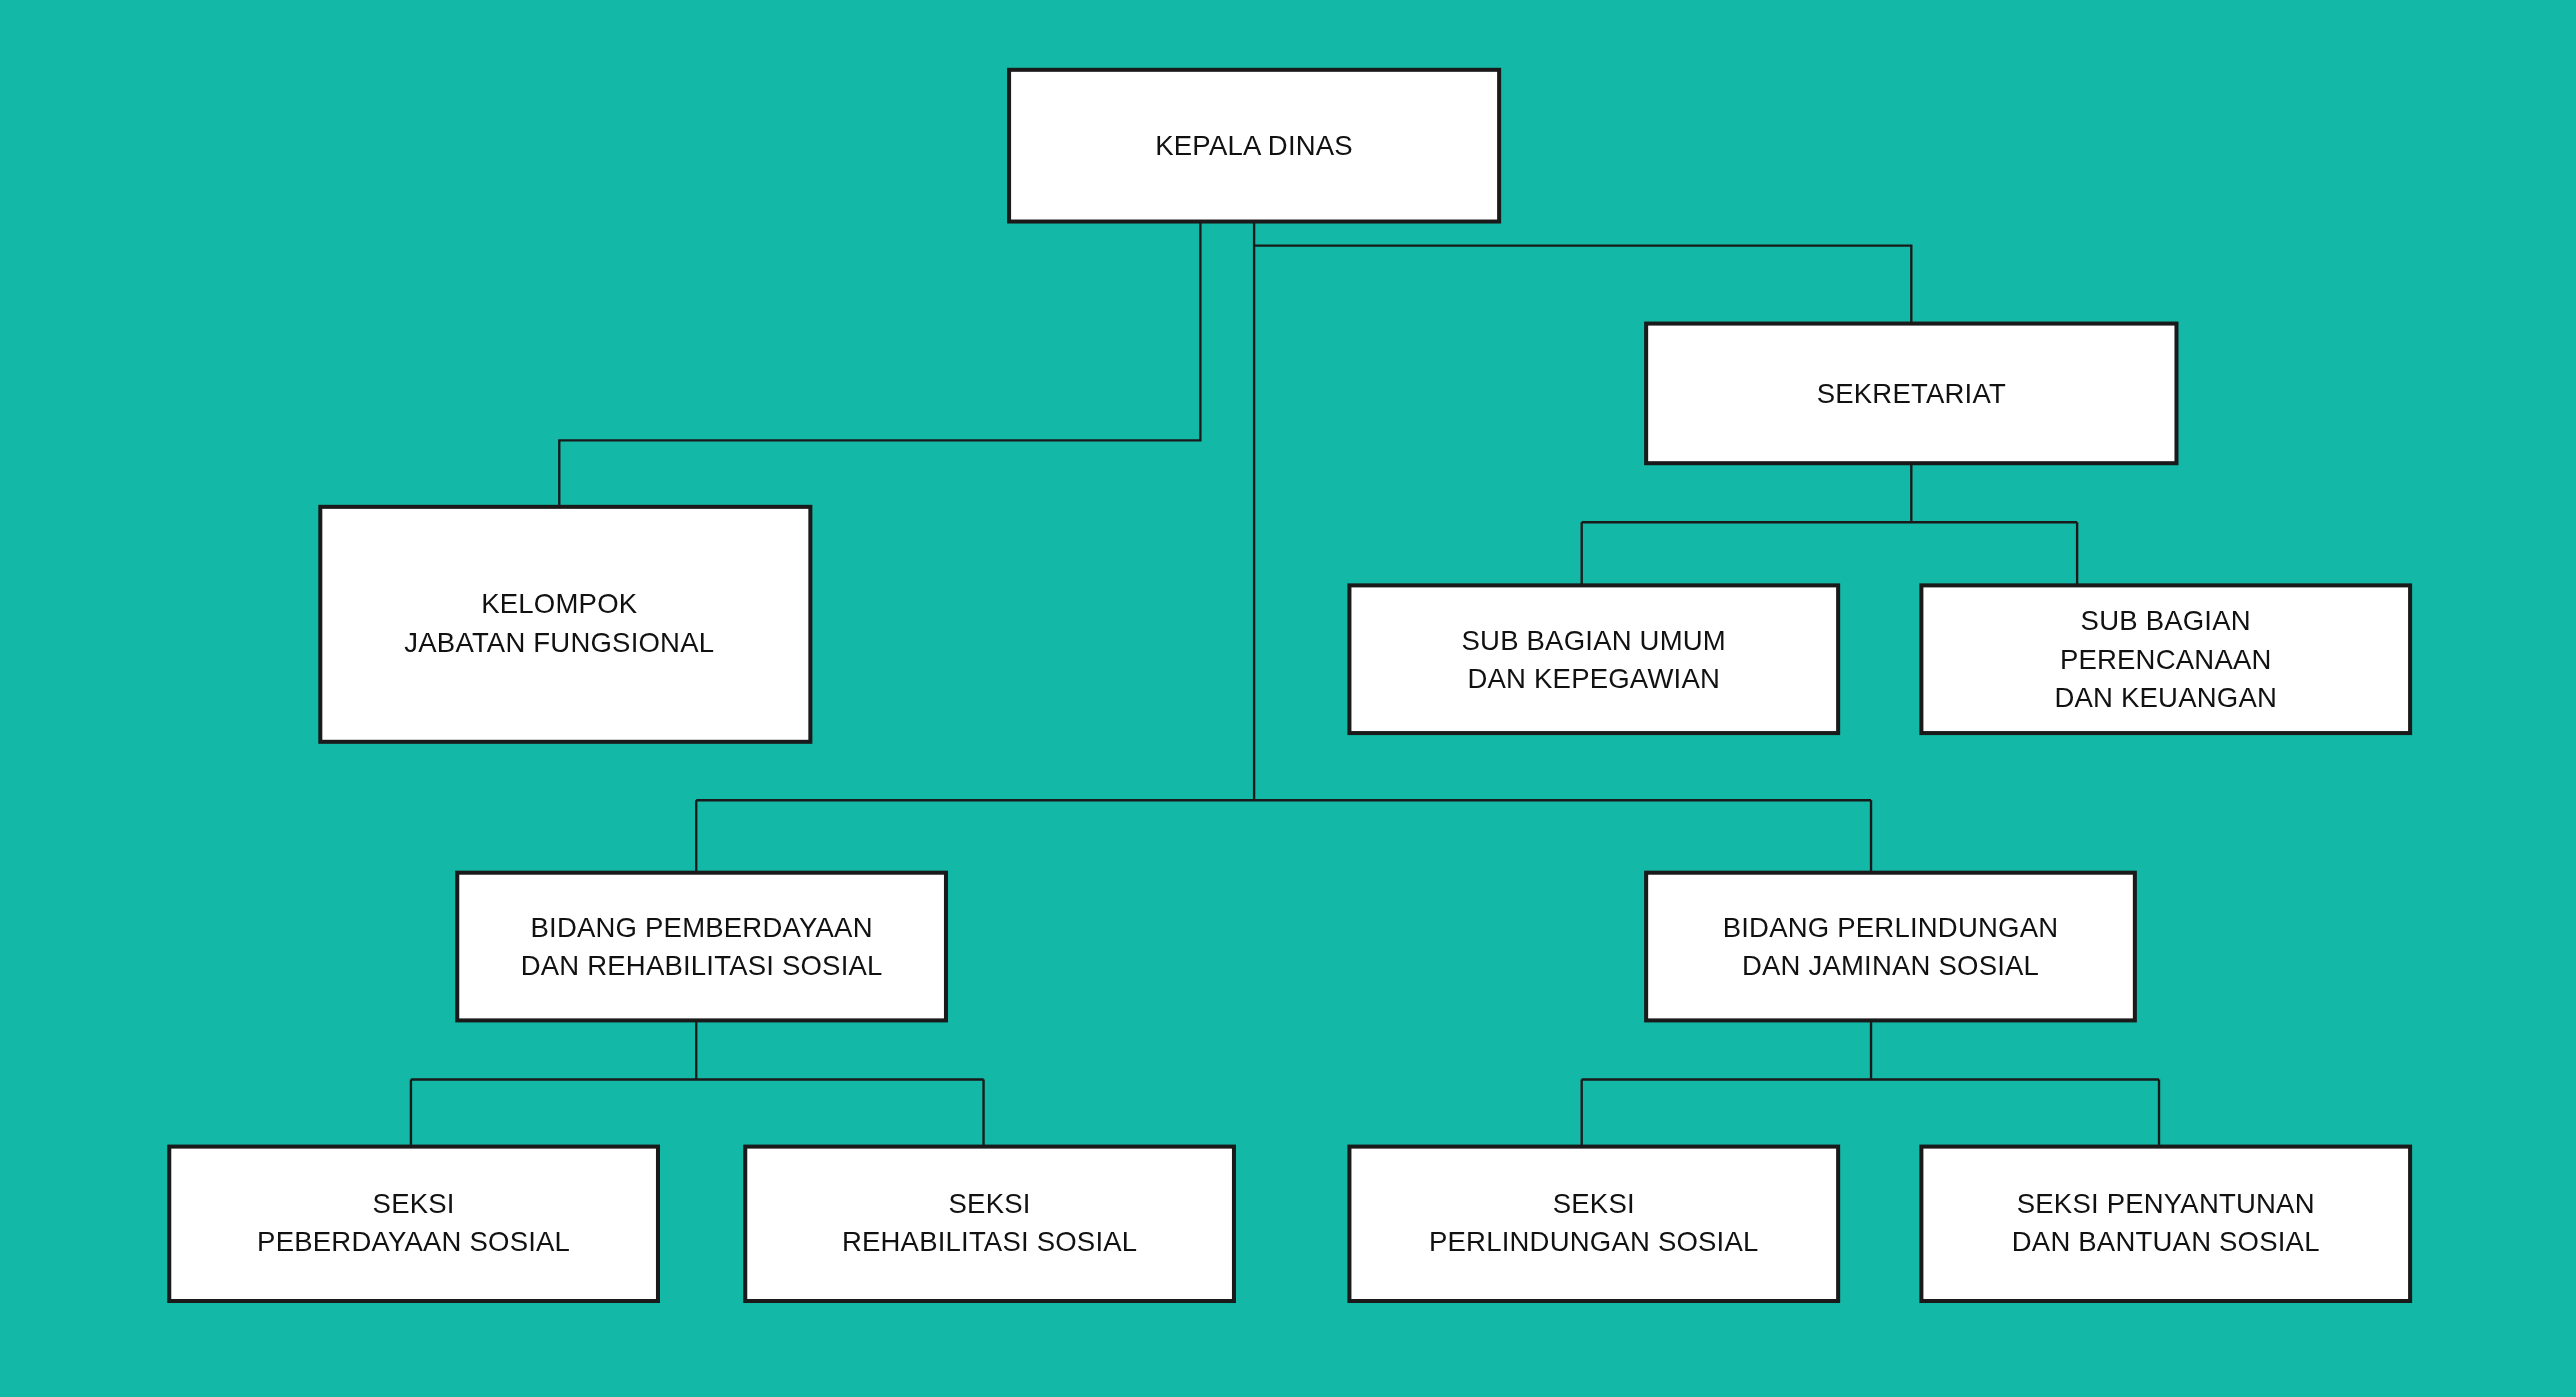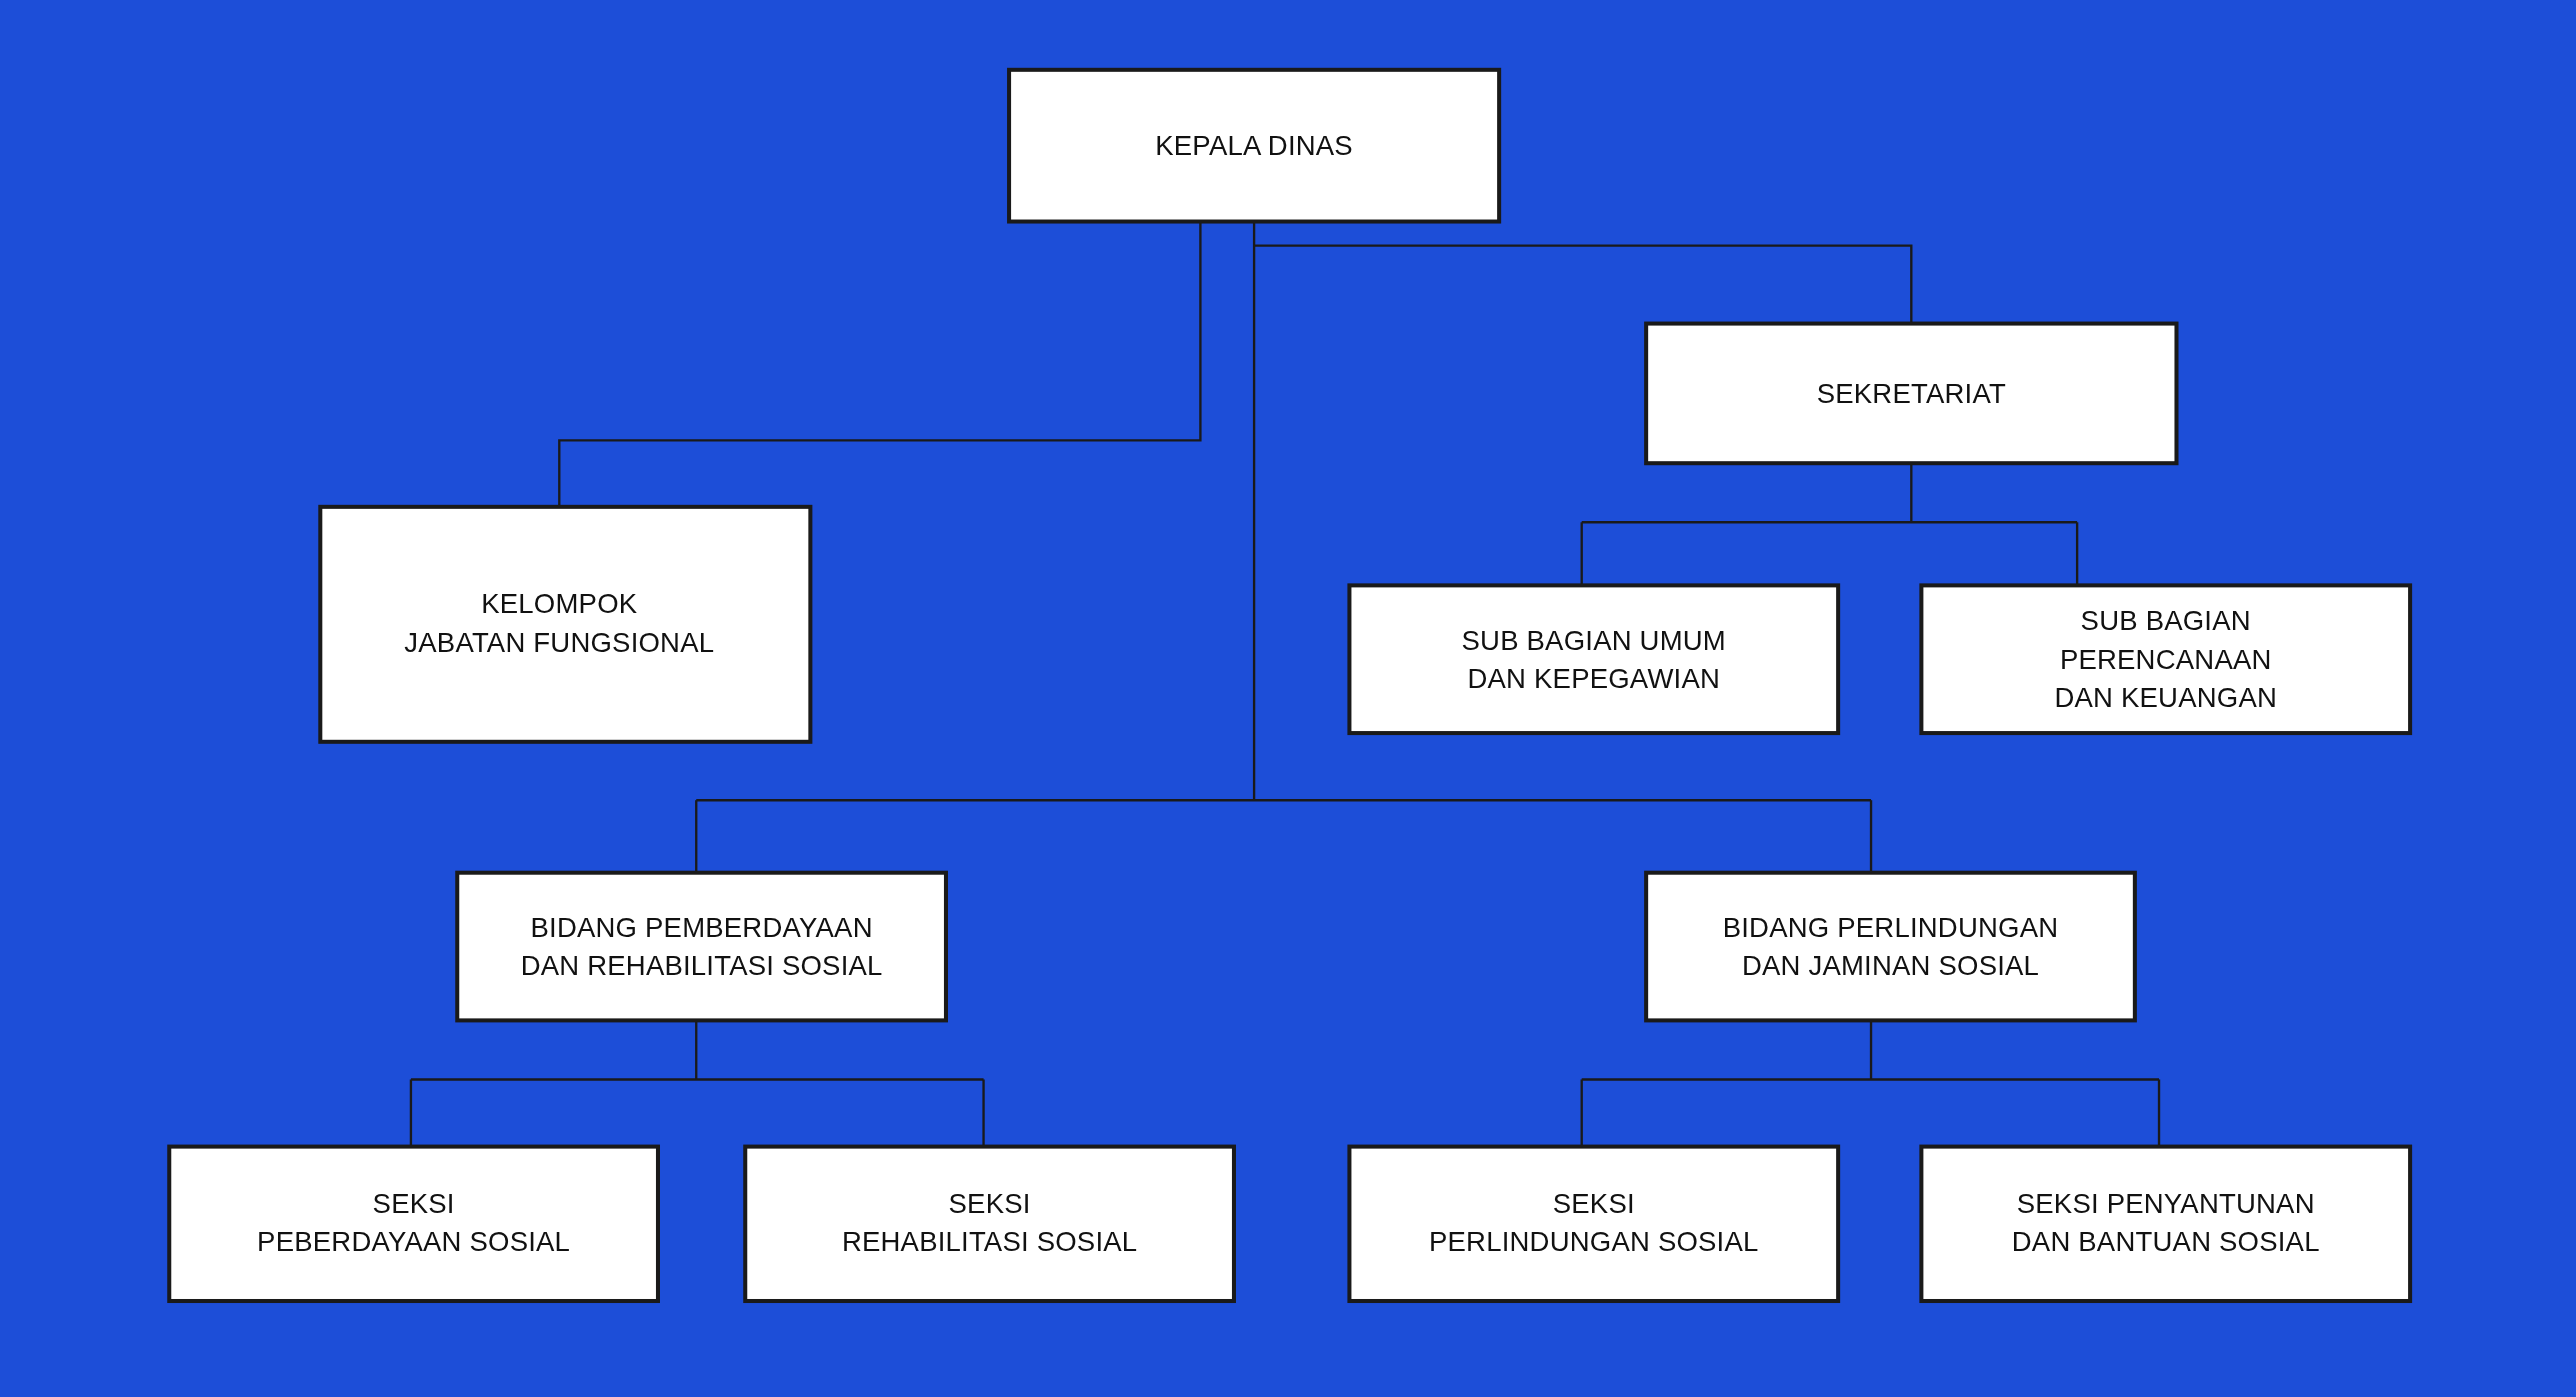--- a/index.html
+++ b/index.html
@@ -11,21 +11,21 @@
   body {
     width: 2576px;
     height: 1397px;
     overflow: hidden;
     font-family: "Liberation Sans", sans-serif;
   }
   #chart-root {
     position: relative;
     width: 2576px;
     height: 1397px;
-    background: #1d4ed8;
+    background: #14b8a6;
   }
   svg#org-svg {
     position: absolute;
     top: 0;
     left: 0;
     width: 2576px;
     height: 1397px;
     display: block;
   }
   .node-box {

